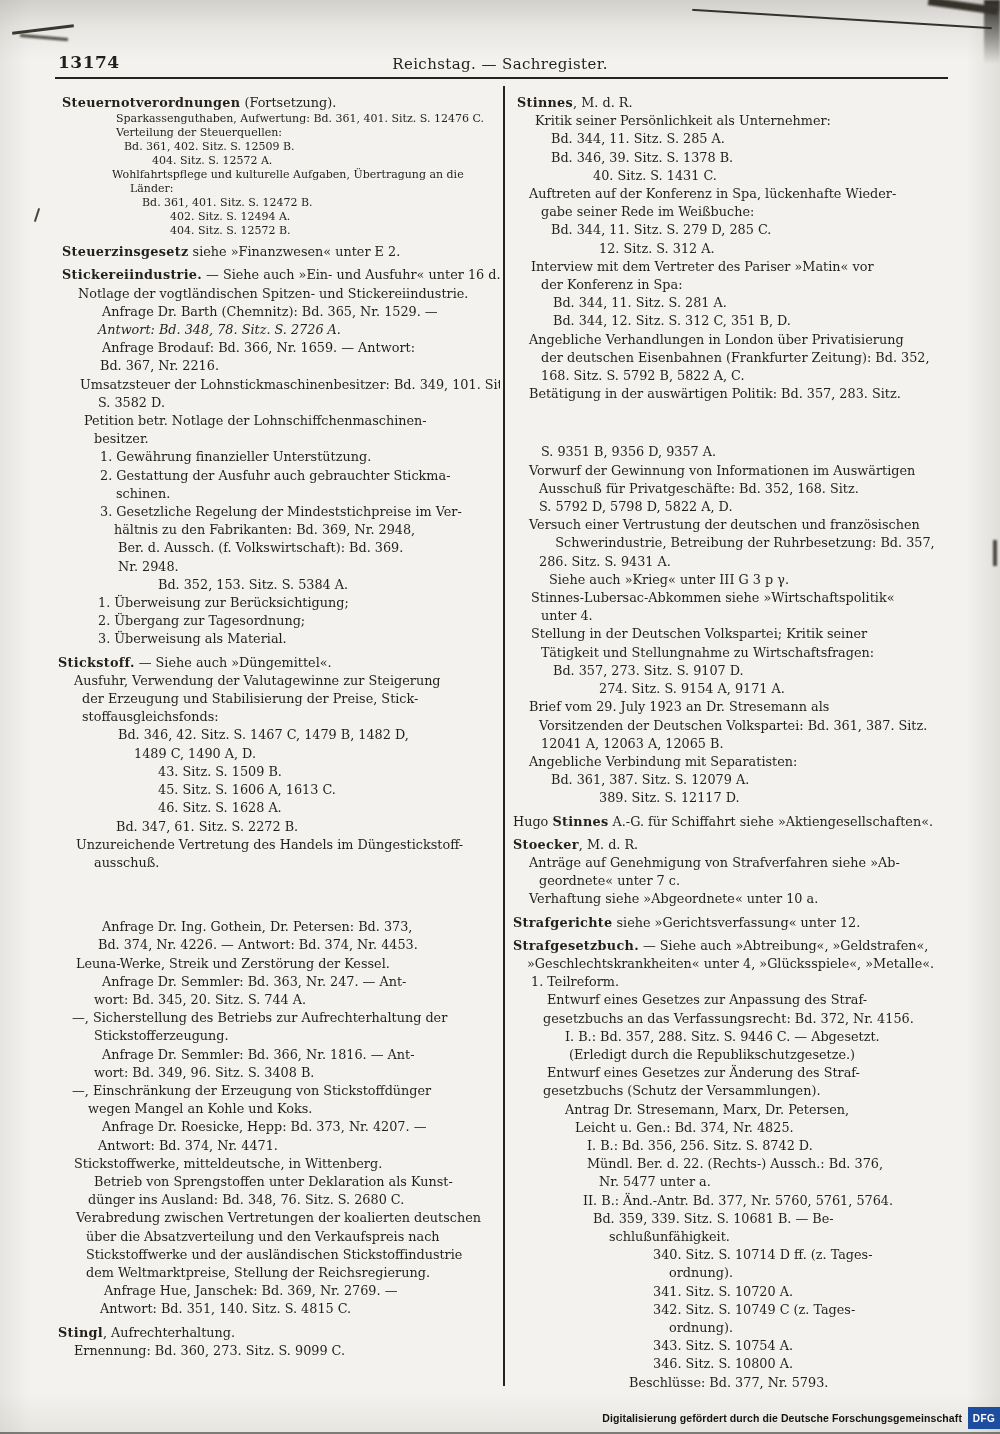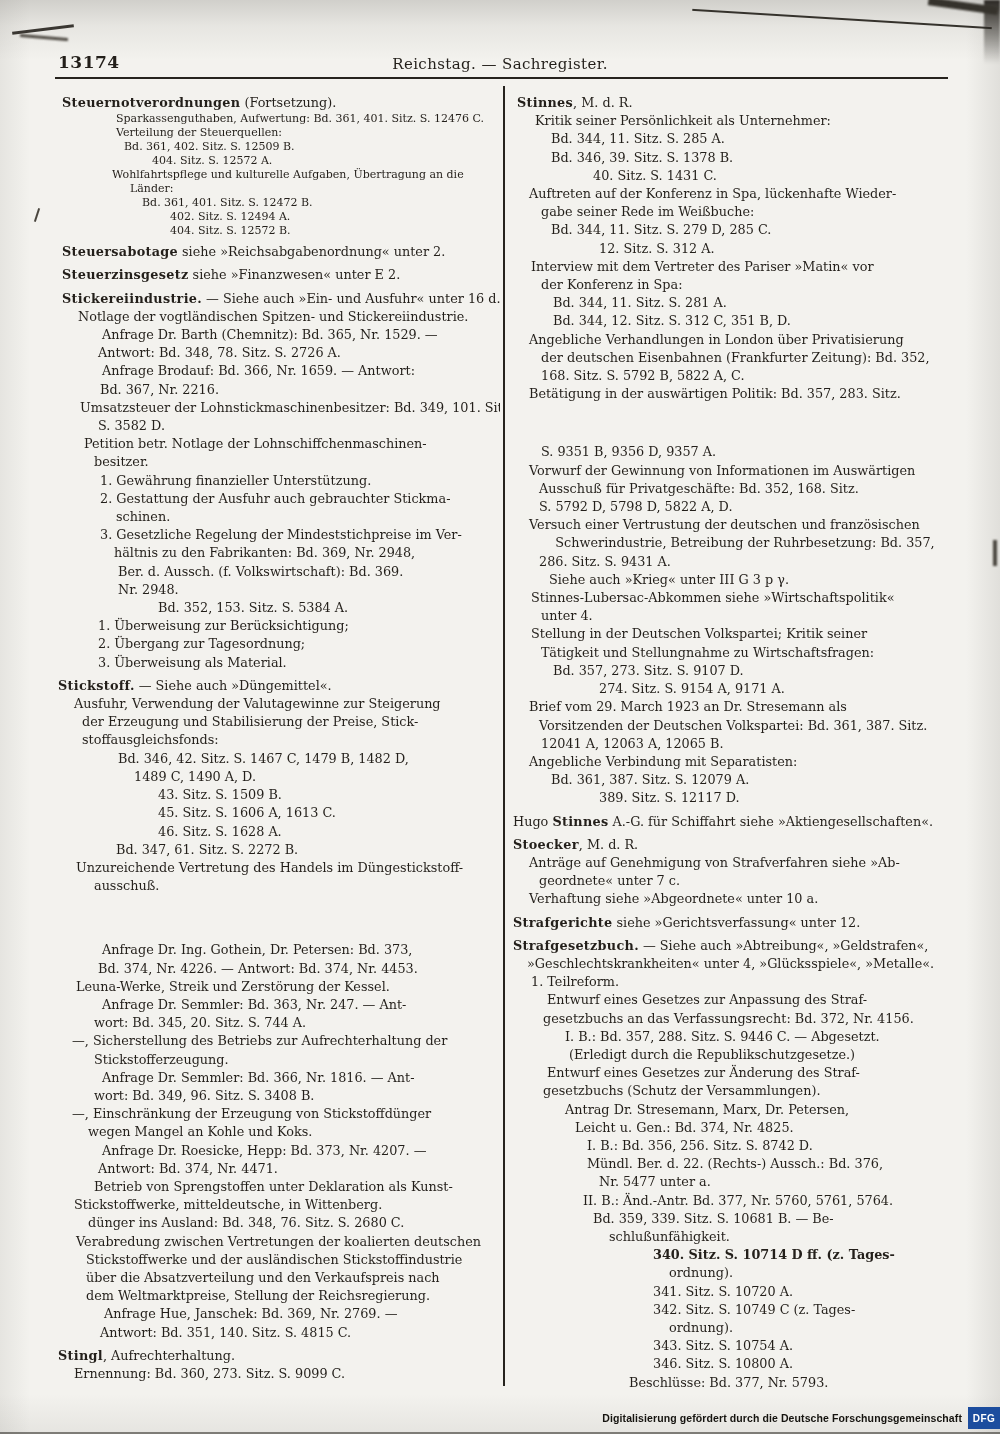--- a/index.html
+++ b/index.html
@@ -90,26 +90,25 @@
     <div class="line" style="padding-left: 4px;"><span class="hw">Steuernotverordnungen</span><span> (Fortsetzung).</span></div>
     <div class="line small" style="padding-left: 58px;"><span>Sparkassenguthaben, Aufwertung: Bd. 361, 401. Sitz. S. 12476 C.</span></div>
     <div class="line small" style="padding-left: 58px;"><span>Verteilung der Steuerquellen:</span></div>
     <div class="line small" style="padding-left: 66px;"><span>Bd. 361, 402. Sitz. S. 12509 B.</span></div>
     <div class="line small" style="padding-left: 94px;"><span>404. Sitz. S. 12572 A.</span></div>
     <div class="line small" style="padding-left: 54px;"><span>Wohlfahrtspflege und kulturelle Aufgaben, Übertragung an die</span></div>
     <div class="line small" style="padding-left: 72px;"><span>Länder:</span></div>
     <div class="line small" style="padding-left: 84px;"><span>Bd. 361, 401. Sitz. S. 12472 B.</span></div>
     <div class="line small" style="padding-left: 112px;"><span>402. Sitz. S. 12494 A.</span></div>
     <div class="line small" style="padding-left: 112px;"><span>404. Sitz. S. 12572 B.</span></div>
-    <div class="line gap" style="padding-left: 4px;"><span class="hw">Steuersabotage</span><span> siehe »Reichsabgabenordnung« unter 2.</span></div>
     <div class="line gap" style="padding-left: 4px;"><span class="hw">Steuerzinsgesetz</span><span> siehe »Finanzwesen« unter E 2.</span></div>
     <div class="line gap" style="padding-left: 4px;"><span class="hw">Stickereiindustrie.</span><span> — Siehe auch »Ein- und Ausfuhr« unter 16 d.</span></div>
     <div class="line" style="padding-left: 20px;"><span>Notlage der vogtländischen Spitzen- und Stickereiindustrie.</span></div>
     <div class="line" style="padding-left: 44px;"><span>Anfrage Dr. Barth (Chemnitz): Bd. 365, Nr. 1529. —</span></div>
-    <div class="line" style="padding-left: 40px;"><span>Antwort: Bd. 348, 78. Sitz. S. 2726 A.</span></div>
+    <div class="line" style="padding-left: 40px; font-style: italic;"><span>Antwort: Bd. 348, 78. Sitz. S. 2726 A.</span></div>
     <div class="line" style="padding-left: 44px;"><span>Anfrage Brodauf: Bd. 366, Nr. 1659. — Antwort:</span></div>
     <div class="line" style="padding-left: 42px;"><span>Bd. 367, Nr. 2216.</span></div>
     <div class="line" style="padding-left: 22px;"><span>Umsatzsteuer der Lohnstickmaschinenbesitzer: Bd. 349, 101. Sitz.</span></div>
     <div class="line" style="padding-left: 40px;"><span>S. 3582 D.</span></div>
     <div class="line" style="padding-left: 26px;"><span>Petition betr. Notlage der Lohnschiffchenmaschinen-</span></div>
     <div class="line" style="padding-left: 36px;"><span>besitzer.</span></div>
     <div class="line" style="padding-left: 42px;"><span>1. Gewährung finanzieller Unterstützung.</span></div>
     <div class="line" style="padding-left: 42px;"><span>2. Gestattung der Ausfuhr auch gebrauchter Stickma-</span></div>
     <div class="line" style="padding-left: 58px;"><span>schinen.</span></div>
     <div class="line" style="padding-left: 42px;"><span>3. Gesetzliche Regelung der Mindeststichpreise im Ver-</span></div>
@@ -138,26 +137,26 @@
     <div class="line" style="padding-left: 44px;"><span>Anfrage Dr. Semmler: Bd. 363, Nr. 247. — Ant-</span></div>
     <div class="line" style="padding-left: 36px;"><span>wort: Bd. 345, 20. Sitz. S. 744 A.</span></div>
     <div class="line" style="padding-left: 14px;"><span>—, Sicherstellung des Betriebs zur Aufrechterhaltung der</span></div>
     <div class="line" style="padding-left: 36px;"><span>Stickstofferzeugung.</span></div>
     <div class="line" style="padding-left: 44px;"><span>Anfrage Dr. Semmler: Bd. 366, Nr. 1816. — Ant-</span></div>
     <div class="line" style="padding-left: 36px;"><span>wort: Bd. 349, 96. Sitz. S. 3408 B.</span></div>
     <div class="line" style="padding-left: 14px;"><span>—, Einschränkung der Erzeugung von Stickstoffdünger</span></div>
     <div class="line" style="padding-left: 30px;"><span>wegen Mangel an Kohle und Koks.</span></div>
     <div class="line" style="padding-left: 44px;"><span>Anfrage Dr. Roesicke, Hepp: Bd. 373, Nr. 4207. —</span></div>
     <div class="line" style="padding-left: 40px;"><span>Antwort: Bd. 374, Nr. 4471.</span></div>
+    <div class="line" style="padding-left: 16px;"><span>Stickstoffwerke, mitteldeutsche, in Wittenberg.</span></div>
     <div class="line" style="padding-left: 36px;"><span>Betrieb von Sprengstoffen unter Deklaration als Kunst-</span></div>
-    <div class="line" style="padding-left: 16px;"><span>Stickstoffwerke, mitteldeutsche, in Wittenberg.</span></div>
     <div class="line" style="padding-left: 30px;"><span>dünger ins Ausland: Bd. 348, 76. Sitz. S. 2680 C.</span></div>
     <div class="line" style="padding-left: 18px;"><span>Verabredung zwischen Vertretungen der koalierten deutschen</span></div>
+    <div class="line" style="padding-left: 28px;"><span>über die Absatzverteilung und den Verkaufspreis nach</span></div>
     <div class="line" style="padding-left: 28px;"><span>Stickstoffwerke und der ausländischen Stickstoffindustrie</span></div>
-    <div class="line" style="padding-left: 28px;"><span>über die Absatzverteilung und den Verkaufspreis nach</span></div>
     <div class="line" style="padding-left: 28px;"><span>dem Weltmarktpreise, Stellung der Reichsregierung.</span></div>
     <div class="line" style="padding-left: 46px;"><span>Anfrage Hue, Janschek: Bd. 369, Nr. 2769. —</span></div>
     <div class="line" style="padding-left: 42px;"><span>Antwort: Bd. 351, 140. Sitz. S. 4815 C.</span></div>
     <div class="line gap" style="padding-left: 0px;"><span class="hw">Stingl</span><span>, Aufrechterhaltung.</span></div>
     <div class="line" style="padding-left: 16px;"><span>Ernennung: Bd. 360, 273. Sitz. S. 9099 C.</span></div>
   </div>
 <div class="col col-right">
     <div class="line" style="padding-left: 4px;"><span class="hw">Stinnes</span><span>, M. d. R.</span></div>
     <div class="line" style="padding-left: 22px;"><span>Kritik seiner Persönlichkeit als Unternehmer:</span></div>
     <div class="line" style="padding-left: 38px;"><span>Bd. 344, 11. Sitz. S. 285 A.</span></div>
@@ -182,21 +181,21 @@
     <div class="line" style="padding-left: 16px;"><span>Versuch einer Vertrustung der deutschen und französischen</span></div>
     <div class="line" style="padding-left: 26px; text-align: center;"><span>Schwerindustrie, Betreibung der Ruhrbesetzung: Bd. 357,</span></div>
     <div class="line" style="padding-left: 26px;"><span>286. Sitz. S. 9431 A.</span></div>
     <div class="line" style="padding-left: 36px;"><span>Siehe auch »Krieg« unter III G 3 p γ.</span></div>
     <div class="line" style="padding-left: 18px;"><span>Stinnes-Lubersac-Abkommen siehe »Wirtschaftspolitik«</span></div>
     <div class="line" style="padding-left: 28px;"><span>unter 4.</span></div>
     <div class="line" style="padding-left: 18px;"><span>Stellung in der Deutschen Volkspartei; Kritik seiner</span></div>
     <div class="line" style="padding-left: 28px;"><span>Tätigkeit und Stellungnahme zu Wirtschaftsfragen:</span></div>
     <div class="line" style="padding-left: 40px;"><span>Bd. 357, 273. Sitz. S. 9107 D.</span></div>
     <div class="line" style="padding-left: 86px;"><span>274. Sitz. S. 9154 A, 9171 A.</span></div>
-    <div class="line" style="padding-left: 16px;"><span>Brief vom 29. March 1923 an Dr. Stresemann als</span></div>
+    <div class="line" style="padding-left: 16px;"><span>Brief vom 29. July 1923 an Dr. Stresemann als</span></div>
     <div class="line" style="padding-left: 26px;"><span>Vorsitzenden der Deutschen Volkspartei: Bd. 361, 387. Sitz.</span></div>
     <div class="line" style="padding-left: 28px;"><span>12041 A, 12063 A, 12065 B.</span></div>
     <div class="line" style="padding-left: 16px;"><span>Angebliche Verbindung mit Separatisten:</span></div>
     <div class="line" style="padding-left: 38px;"><span>Bd. 361, 387. Sitz. S. 12079 A.</span></div>
     <div class="line" style="padding-left: 86px;"><span>389. Sitz. S. 12117 D.</span></div>
     <div class="line gap" style="padding-left: 0px;"><span>Hugo </span><span class="hw">Stinnes</span><span> A.-G. für Schiffahrt siehe »Aktiengesellschaften«.</span></div>
     <div class="line gap" style="padding-left: 0px;"><span class="hw">Stoecker</span><span>, M. d. R.</span></div>
     <div class="line" style="padding-left: 16px;"><span>Anträge auf Genehmigung von Strafverfahren siehe »Ab-</span></div>
     <div class="line" style="padding-left: 26px;"><span>geordnete« unter 7 c.</span></div>
     <div class="line" style="padding-left: 16px;"><span>Verhaftung siehe »Abgeordnete« unter 10 a.</span></div>
@@ -211,21 +210,21 @@
     <div class="line" style="padding-left: 34px;"><span>Entwurf eines Gesetzes zur Änderung des Straf-</span></div>
     <div class="line" style="padding-left: 30px;"><span>gesetzbuchs (Schutz der Versammlungen).</span></div>
     <div class="line" style="padding-left: 52px;"><span>Antrag Dr. Stresemann, Marx, Dr. Petersen,</span></div>
     <div class="line" style="padding-left: 62px;"><span>Leicht u. Gen.: Bd. 374, Nr. 4825.</span></div>
     <div class="line" style="padding-left: 74px;"><span>I. B.: Bd. 356, 256. Sitz. S. 8742 D.</span></div>
     <div class="line" style="padding-left: 74px;"><span>Mündl. Ber. d. 22. (Rechts-) Aussch.: Bd. 376,</span></div>
     <div class="line" style="padding-left: 86px;"><span>Nr. 5477 unter a.</span></div>
     <div class="line" style="padding-left: 70px;"><span>II. B.: Änd.-Antr. Bd. 377, Nr. 5760, 5761, 5764.</span></div>
     <div class="line" style="padding-left: 80px;"><span>Bd. 359, 339. Sitz. S. 10681 B. — Be-</span></div>
     <div class="line" style="padding-left: 96px;"><span>schlußunfähigkeit.</span></div>
-    <div class="line" style="padding-left: 140px; font-weight: bold;"><span>340. Sitz. S. 10714 D ff. (z. Tages-</span></div>
+    <div class="line" style="padding-left: 140px;"><span>340. Sitz. S. 10714 D ff. (z. Tages-</span></div>
     <div class="line" style="padding-left: 156px;"><span>ordnung).</span></div>
     <div class="line" style="padding-left: 140px;"><span>341. Sitz. S. 10720 A.</span></div>
     <div class="line" style="padding-left: 140px;"><span>342. Sitz. S. 10749 C (z. Tages-</span></div>
     <div class="line" style="padding-left: 156px;"><span>ordnung).</span></div>
     <div class="line" style="padding-left: 140px;"><span>343. Sitz. S. 10754 A.</span></div>
     <div class="line" style="padding-left: 140px;"><span>346. Sitz. S. 10800 A.</span></div>
     <div class="line" style="padding-left: 116px;"><span>Beschlüsse: Bd. 377, Nr. 5793.</span></div>
   </div>
 
 <div class="footer">

